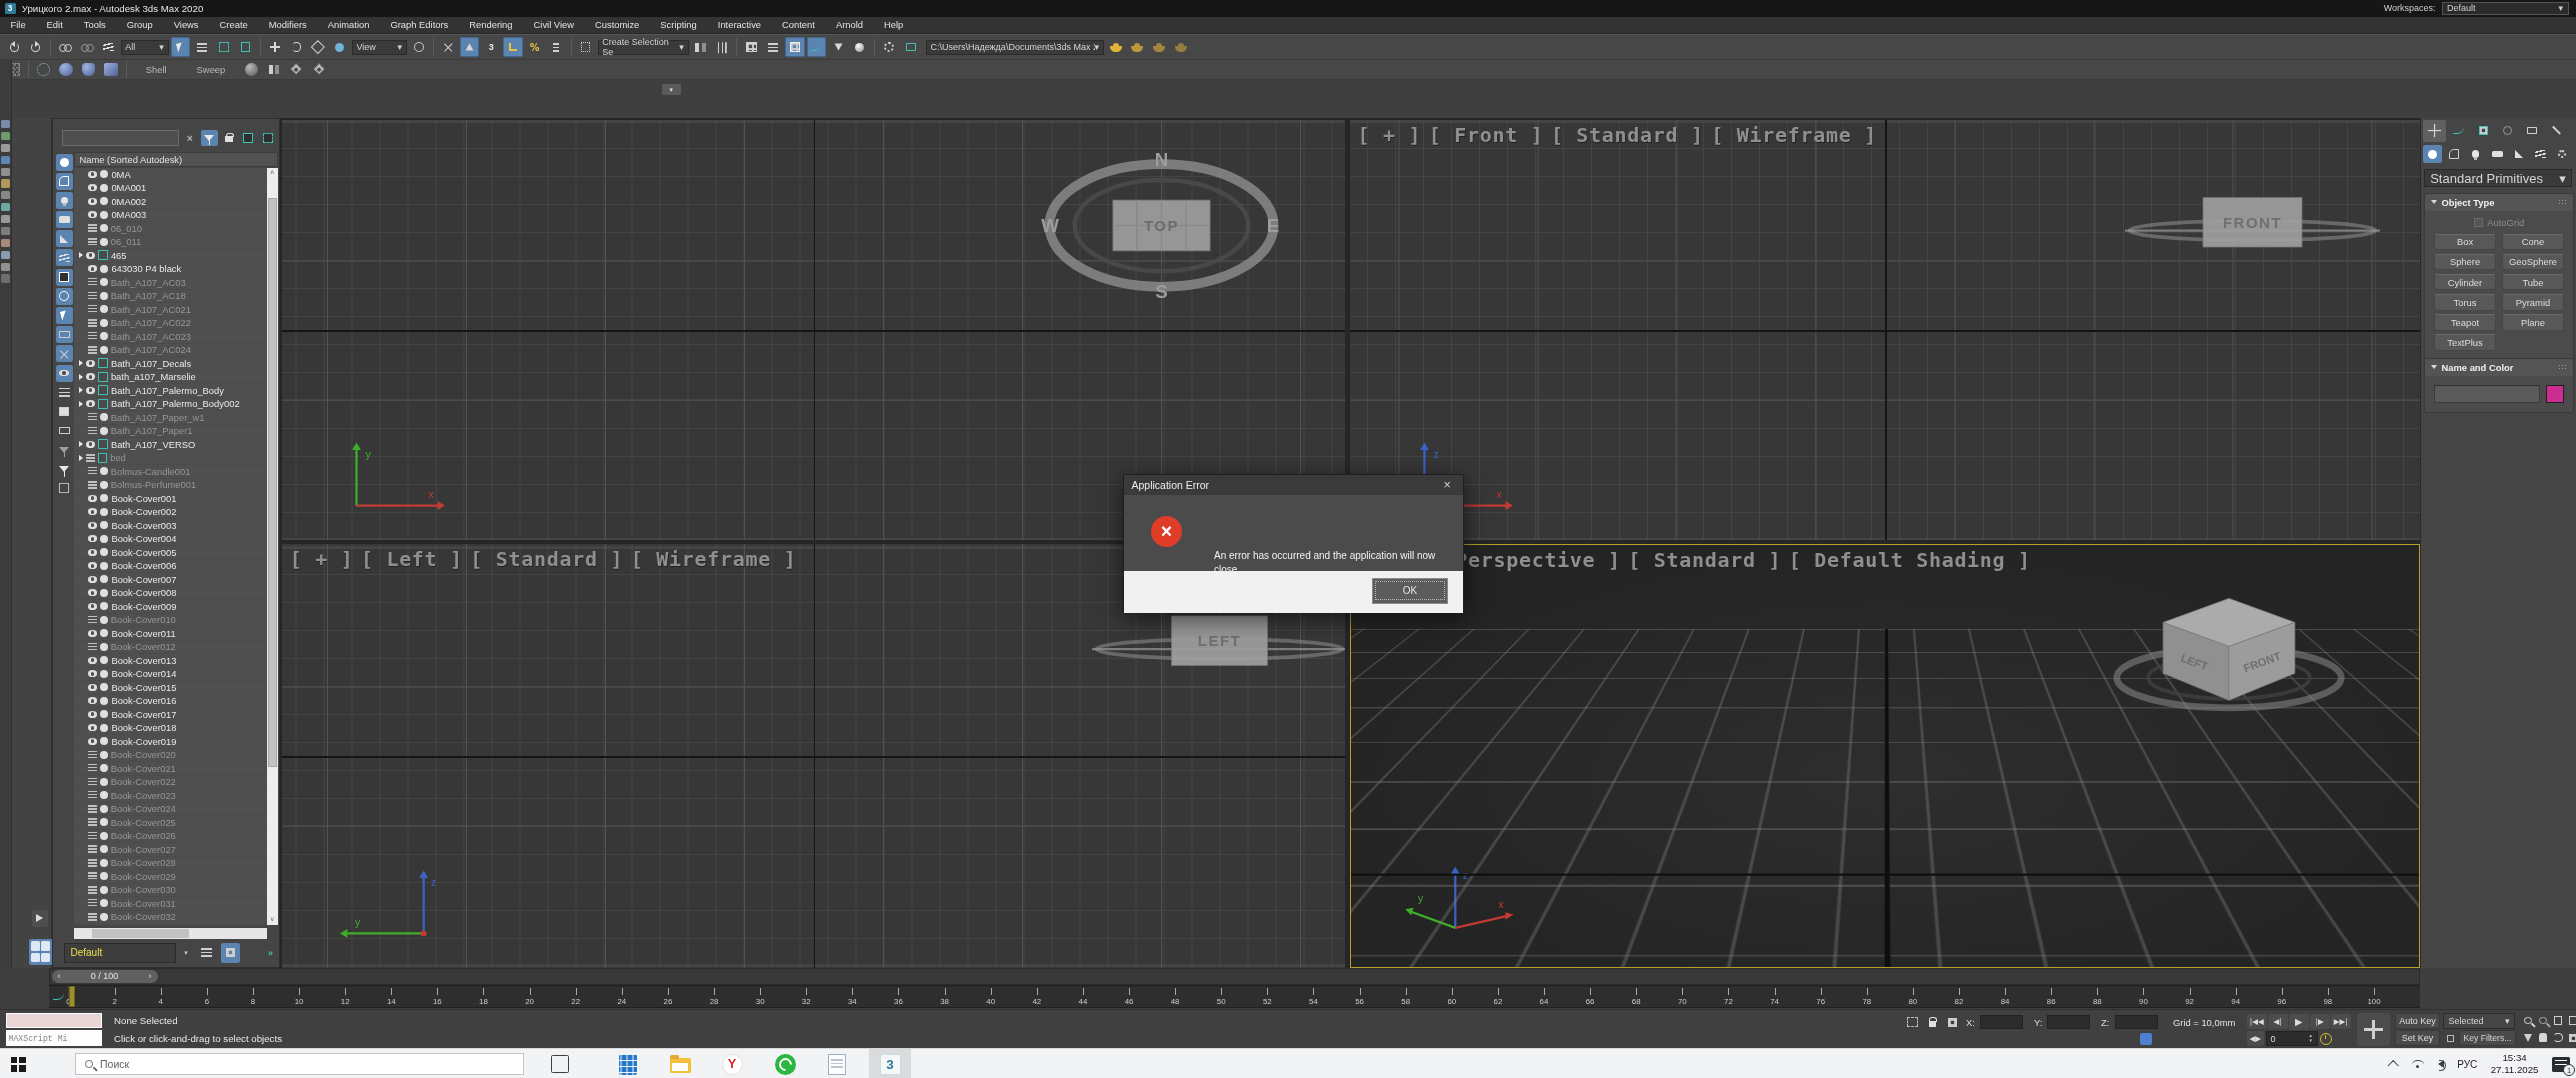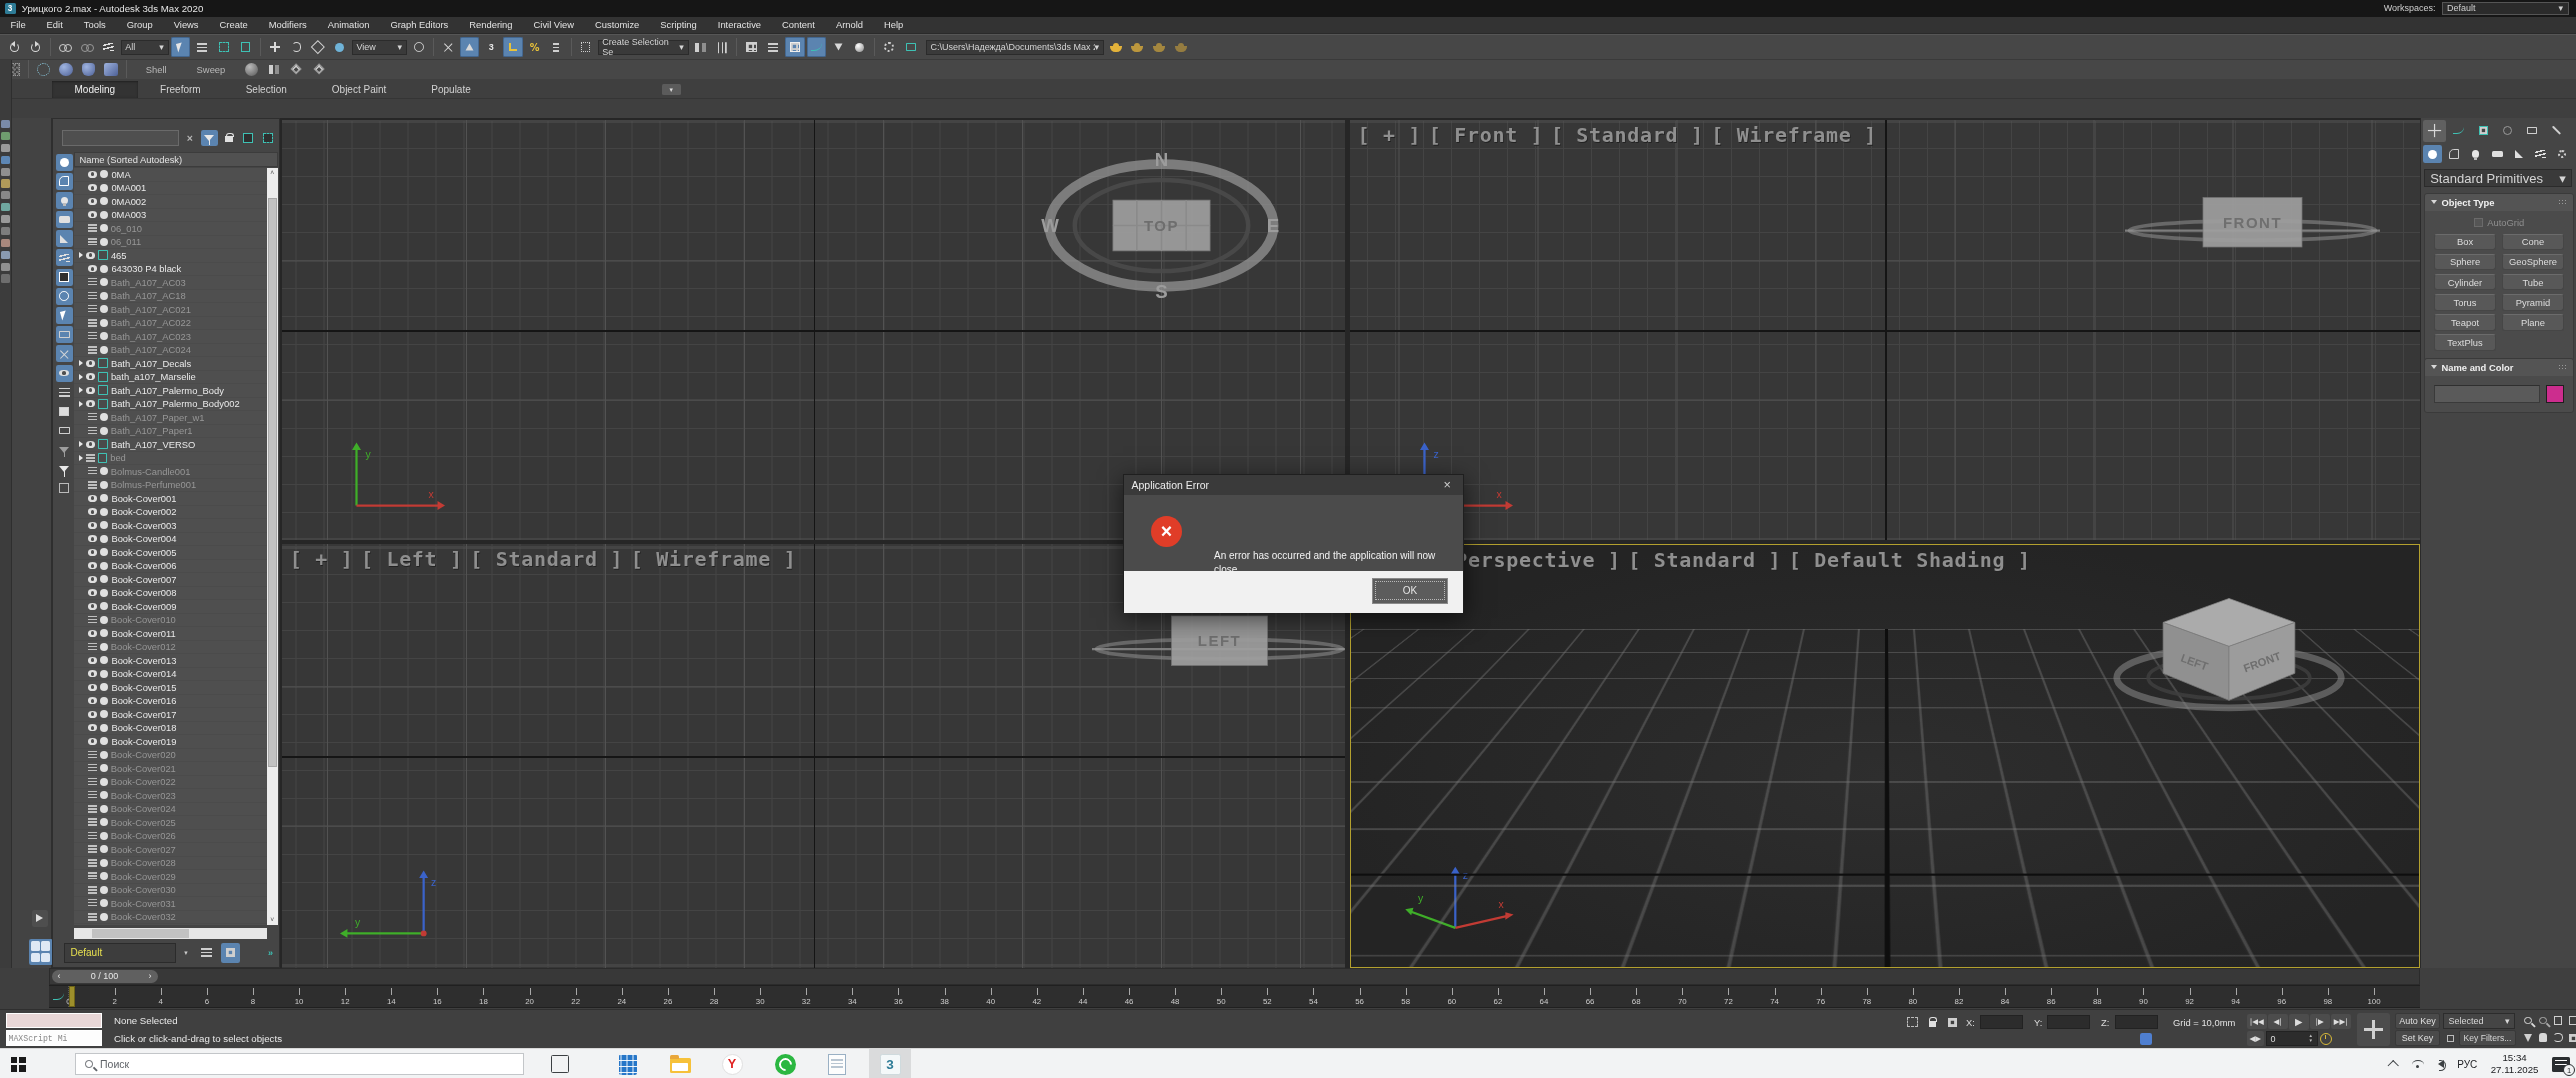--- a/index.html
+++ b/index.html
@@ -488,28 +488,20 @@
         <span class="g g-mirror"></span>
       </div>
     <div class="tbi">
         <span class="g g-grid" style="border-color:#999;transform:rotate(45deg);width:8.2px;height:8.2px"></span>
       </div>
     <div class="tbi">
         <span class="g g-grid" style="border-color:#999;transform:rotate(45deg);width:8.2px;height:8.2px"></span>
       </div>
   </div>
 
-  <div class="abs tabsrow">
-
-  <div class="rtab active">Modeling</div>
-      <div class="rtab">Freeform</div>
-      <div class="rtab">Selection</div>
-      <div class="rtab">Object Paint</div>
-      <div class="rtab">Populate</div>
-    </div>
   <div class="abs" style="left:651px;top:84px;z-index:2">
       <div class="rtab-dd">▾</div>
     </div>
 
   <div class="abs sidestrip">
     <div class="mini" style="background:#7a8ba8"></div>
     <div class="mini" style="background:#6f9c6f"></div>
     <div class="mini" style="background:#9a9a9a"></div>
     <div class="mini" style="background:#5d87b5"></div>
     <div class="mini" style="background:#8f8f8f"></div>

